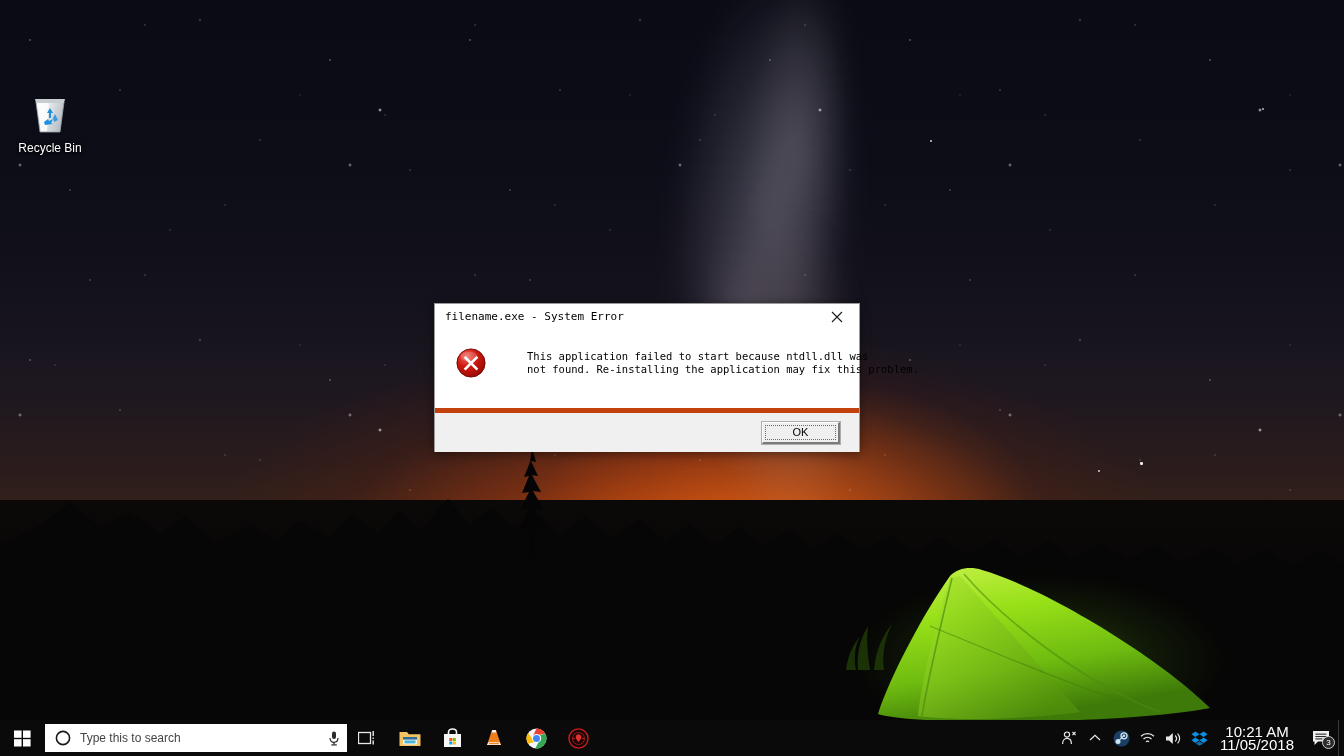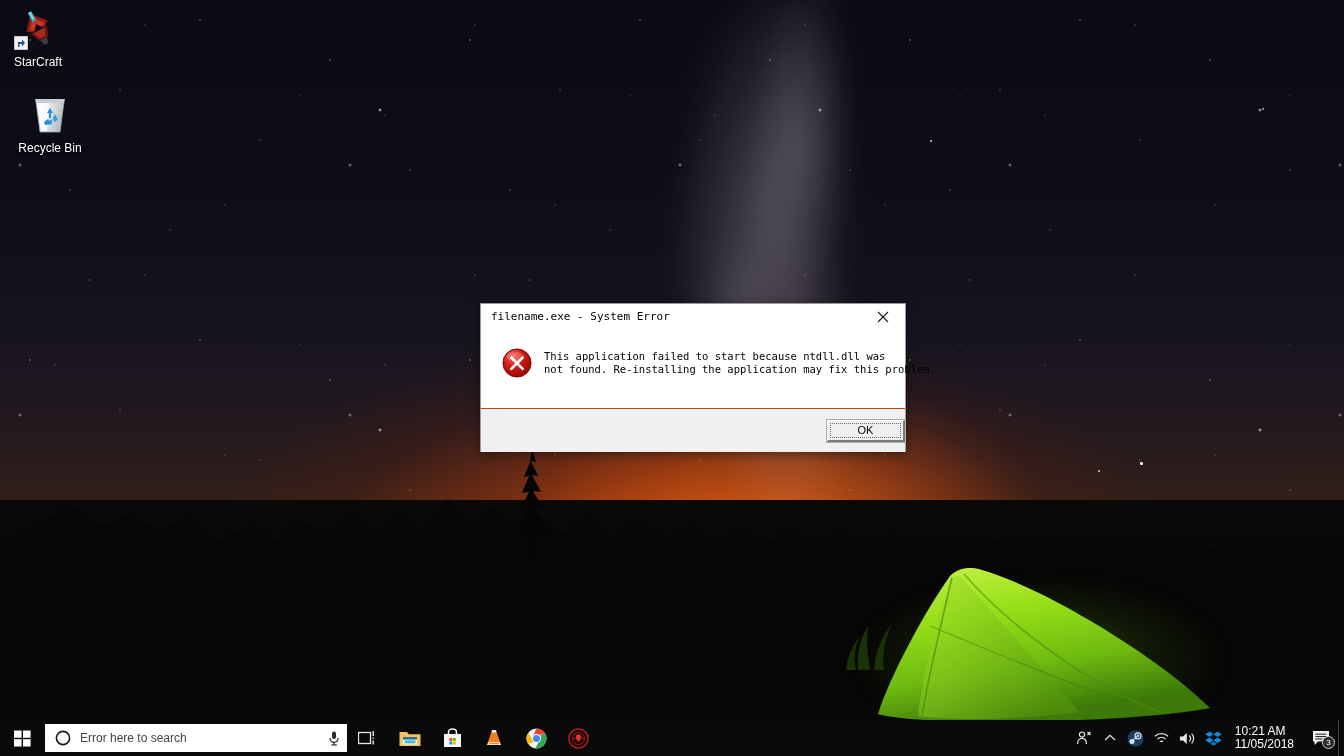--- a/index.html
+++ b/index.html
@@ -84,21 +84,21 @@
   .desk-icon {
     position:absolute; width:76px; text-align:center;
     color:#fff; font-size:12px; line-height:14px;
     text-shadow:0 1px 2px rgba(0,0,0,.95), 0 0 4px rgba(0,0,0,.9);
     cursor:default;
   }
   .desk-icon .glyph { display:block; height:46px; margin-bottom:3px; position:relative; }
 
   
   #dialog {
-    position:absolute; left:480px; top:303px; width:426px; height:149px;
+    position:absolute; left:434px; top:303px; width:426px; height:149px;
     background:#0f172a;
     border:1px solid #9a9a9a;
     box-shadow:0 2px 10px rgba(0,0,0,.45);
     font-family:"DejaVu Sans Mono", monospace;
   }
   #dialog .titlebar {
     height:25px; background:#ffffff; position:relative;
     display:flex; align-items:center;
   }
   #dialog .title-text {
@@ -107,30 +107,32 @@
     white-space:nowrap;
   }
   #dialog .closebtn {
     position:absolute; right:0; top:0; width:44px; height:25px;
     display:flex; align-items:center; justify-content:center;
     cursor:default;
   }
   #dialog .body {
     height:79px; background:#fff; display:flex; align-items:flex-start;
     padding:16px 12px 0 21px;
+    gap:29px;
   }
   .err-icon { width:30px; height:30px; flex:0 0 30px; margin-right:12px; margin-top:3px; }
   .msg {
     font-family:"DejaVu Sans Mono", monospace;
     font-size:10.5px; line-height:12.5px; color:#000;
     white-space:pre; padding-top:5px;
   }
   #dialog .footer {
-    height:44px; background:#f0f0f0; border-top:1px solid #c2410c;
+    height:44px; background:#f0f0f0; border-top:5px solid #c2410c;
     display:flex; align-items:center; justify-content:flex-end;
+    padding-right:19px;
     text-align:center;
   }
   .okbtn {
     width:78px; height:22px;
     background:#efefef;
     border-top:1px solid #ffffff; border-left:1px solid #ffffff;
     border-right:2px solid #7b7b7b; border-bottom:2px solid #7b7b7b;
     outline:1px solid #adadad;
     display:flex; align-items:center; justify-content:center;
     position:relative; cursor:default;
@@ -166,21 +168,21 @@
   .searchbox .mic { width:26px; display:flex; align-items:center; justify-content:center; }
   .tb-icon {
     width:42px; height:36px; display:flex; align-items:center; justify-content:center;
     cursor:default; position:relative;
   }
   .tray {
     margin-left:auto; display:flex; align-items:center; height:36px;
   }
   .tray-icon { width:26px; height:36px; display:flex; align-items:center; justify-content:center; cursor:default; }
   .clock {
-    color:#fff; font-size:12px; line-height:13px; text-align:left;
+    color:#fff; font-size:15px; line-height:13px; text-align:center;
     padding:0 10px 0 8px; cursor:default;
     font-family:"Liberation Sans", sans-serif;
   }
   .action-center { width:34px; height:36px; display:flex; align-items:center; justify-content:center; position:relative; cursor:default; }
   .badge {
     position:absolute; right:3px; bottom:7px;
     width:13px; height:13px; border-radius:50%;
     background:#2b2b2b; border:1px solid #cfcfcf;
     color:#fff; font-size:8px; line-height:11px; text-align:center;
     font-family:"Liberation Sans", sans-serif;
@@ -235,40 +237,20 @@
     <path fill="url(#tentg2)" opacity=".55" d="M120,12 C108,48 92,112 88,150 C130,156 210,152 250,146 C210,100 160,44 130,10 Z"></path>
     <path stroke="#4d8c10" stroke-width="1.6" fill="none" opacity=".7" d="M122,12 C112,54 98,112 92,150"></path>
     <path stroke="#4d8c10" stroke-width="1.6" fill="none" opacity=".6" d="M134,8 C170,50 250,116 330,146"></path>
     <path stroke="#3f7b0c" stroke-width="1.3" fill="none" opacity=".5" d="M100,60 C150,80 240,120 318,143"></path>
   </svg>
 
   <svg width="120" height="70" viewBox="0 0 120 70" style="position:absolute;left:838px;top:600px;">
     <path fill="#1f3a07" opacity=".85" d="M20,70 C18,50 24,36 30,26 C28,42 30,56 32,70 Z M36,70 C38,48 46,34 54,24 C46,40 44,56 46,70 Z M8,70 C10,54 16,44 22,36 C16,48 16,60 18,70 Z"></path>
   </svg>
 
-  <div class="desk-icon" style="left:0px;top:6px;">
-    <span class="glyph">
-      <svg width="44" height="44" viewBox="0 0 44 44" style="position:absolute;left:16px;top:0;">
-        <g transform="rotate(-28 22 22)">
-          <path fill="#8f1b14" d="M10,20 L22,6 L34,20 L28,24 L22,18 L16,24 Z"></path>
-          <path fill="#c4352a" d="M14,20 L22,10 L30,20 L26,23 L22,17 L18,23 Z"></path>
-          <path fill="#2fb3b8" d="M20,4 L24,4 L24,14 L20,14 Z"></path>
-          <path fill="#6fe0e3" d="M21,4 L23,4 L23,12 L21,12 Z"></path>
-          <path fill="#6d140f" d="M13,24 L31,24 L27,34 L17,34 Z"></path>
-          <path fill="#aa2a20" d="M16,25 L28,25 L25,32 L19,32 Z"></path>
-          <path fill="#3b3b3b" d="M18,34 L26,34 L24,40 L20,40 Z"></path>
-        </g>
-      </svg>
-      <svg width="14" height="14" viewBox="0 0 14 14" style="position:absolute;left:14px;top:30px;">
-        <rect width="14" height="14" fill="#f2f2f2" stroke="#9a9a9a" stroke-width="1"></rect>
-        <path fill="#1b4f9c" d="M4,11 L4,6 L8,6 L8,3.5 L11,7 L8,10.5 L8,8 L5.5,8 L5.5,11 Z"></path>
-      </svg>
-    </span>
-    <span>StarCraft</span>
-  </div>
 
   <div class="desk-icon" style="left:12px;top:92px;">
     <span class="glyph">
       <svg width="42" height="44" viewBox="0 0 42 44" style="position:absolute;left:17px;top:0;">
         <defs>
           <linearGradient id="binG" x1="0" y1="0" x2="1" y2="0.3">
             <stop offset="0%" stop-color="#fdfdfd"></stop>
             <stop offset="50%" stop-color="#e3e6e8"></stop>
             <stop offset="100%" stop-color="#b9bfc4"></stop>
           </linearGradient>
@@ -327,21 +309,21 @@
       <rect x="9" y="0.5" width="7.6" height="7.3" fill="#ffffff"></rect>
       <rect x="0" y="9.2" width="7.6" height="7.3" fill="#ffffff"></rect>
       <rect x="9" y="9.2" width="7.6" height="7.3" fill="#ffffff"></rect>
     </svg>
   </div>
 
   <div class="searchbox">
     <svg width="16" height="16" viewBox="0 0 16 16">
       <circle cx="8" cy="8" r="6.6" fill="none" stroke="#1a1a1a" stroke-width="1.6"></circle>
     </svg>
-    <span class="sbtext">Error here to search</span>
+    <span class="sbtext">Type this to search</span>
     <span class="mic">
       <svg width="14" height="16" viewBox="0 0 14 16">
         <rect x="5" y="1.5" width="4" height="7.5" rx="2" fill="#2b2b2b"></rect>
         <path d="M3,8 C3,11 5,12.3 7,12.3 C9,12.3 11,11 11,8" fill="none" stroke="#2b2b2b" stroke-width="1.2"></path>
         <rect x="6.4" y="12.2" width="1.3" height="2.4" fill="#2b2b2b"></rect>
         <rect x="4.3" y="14.3" width="5.5" height="1.2" fill="#2b2b2b"></rect>
       </svg>
     </span>
   </div>
 

